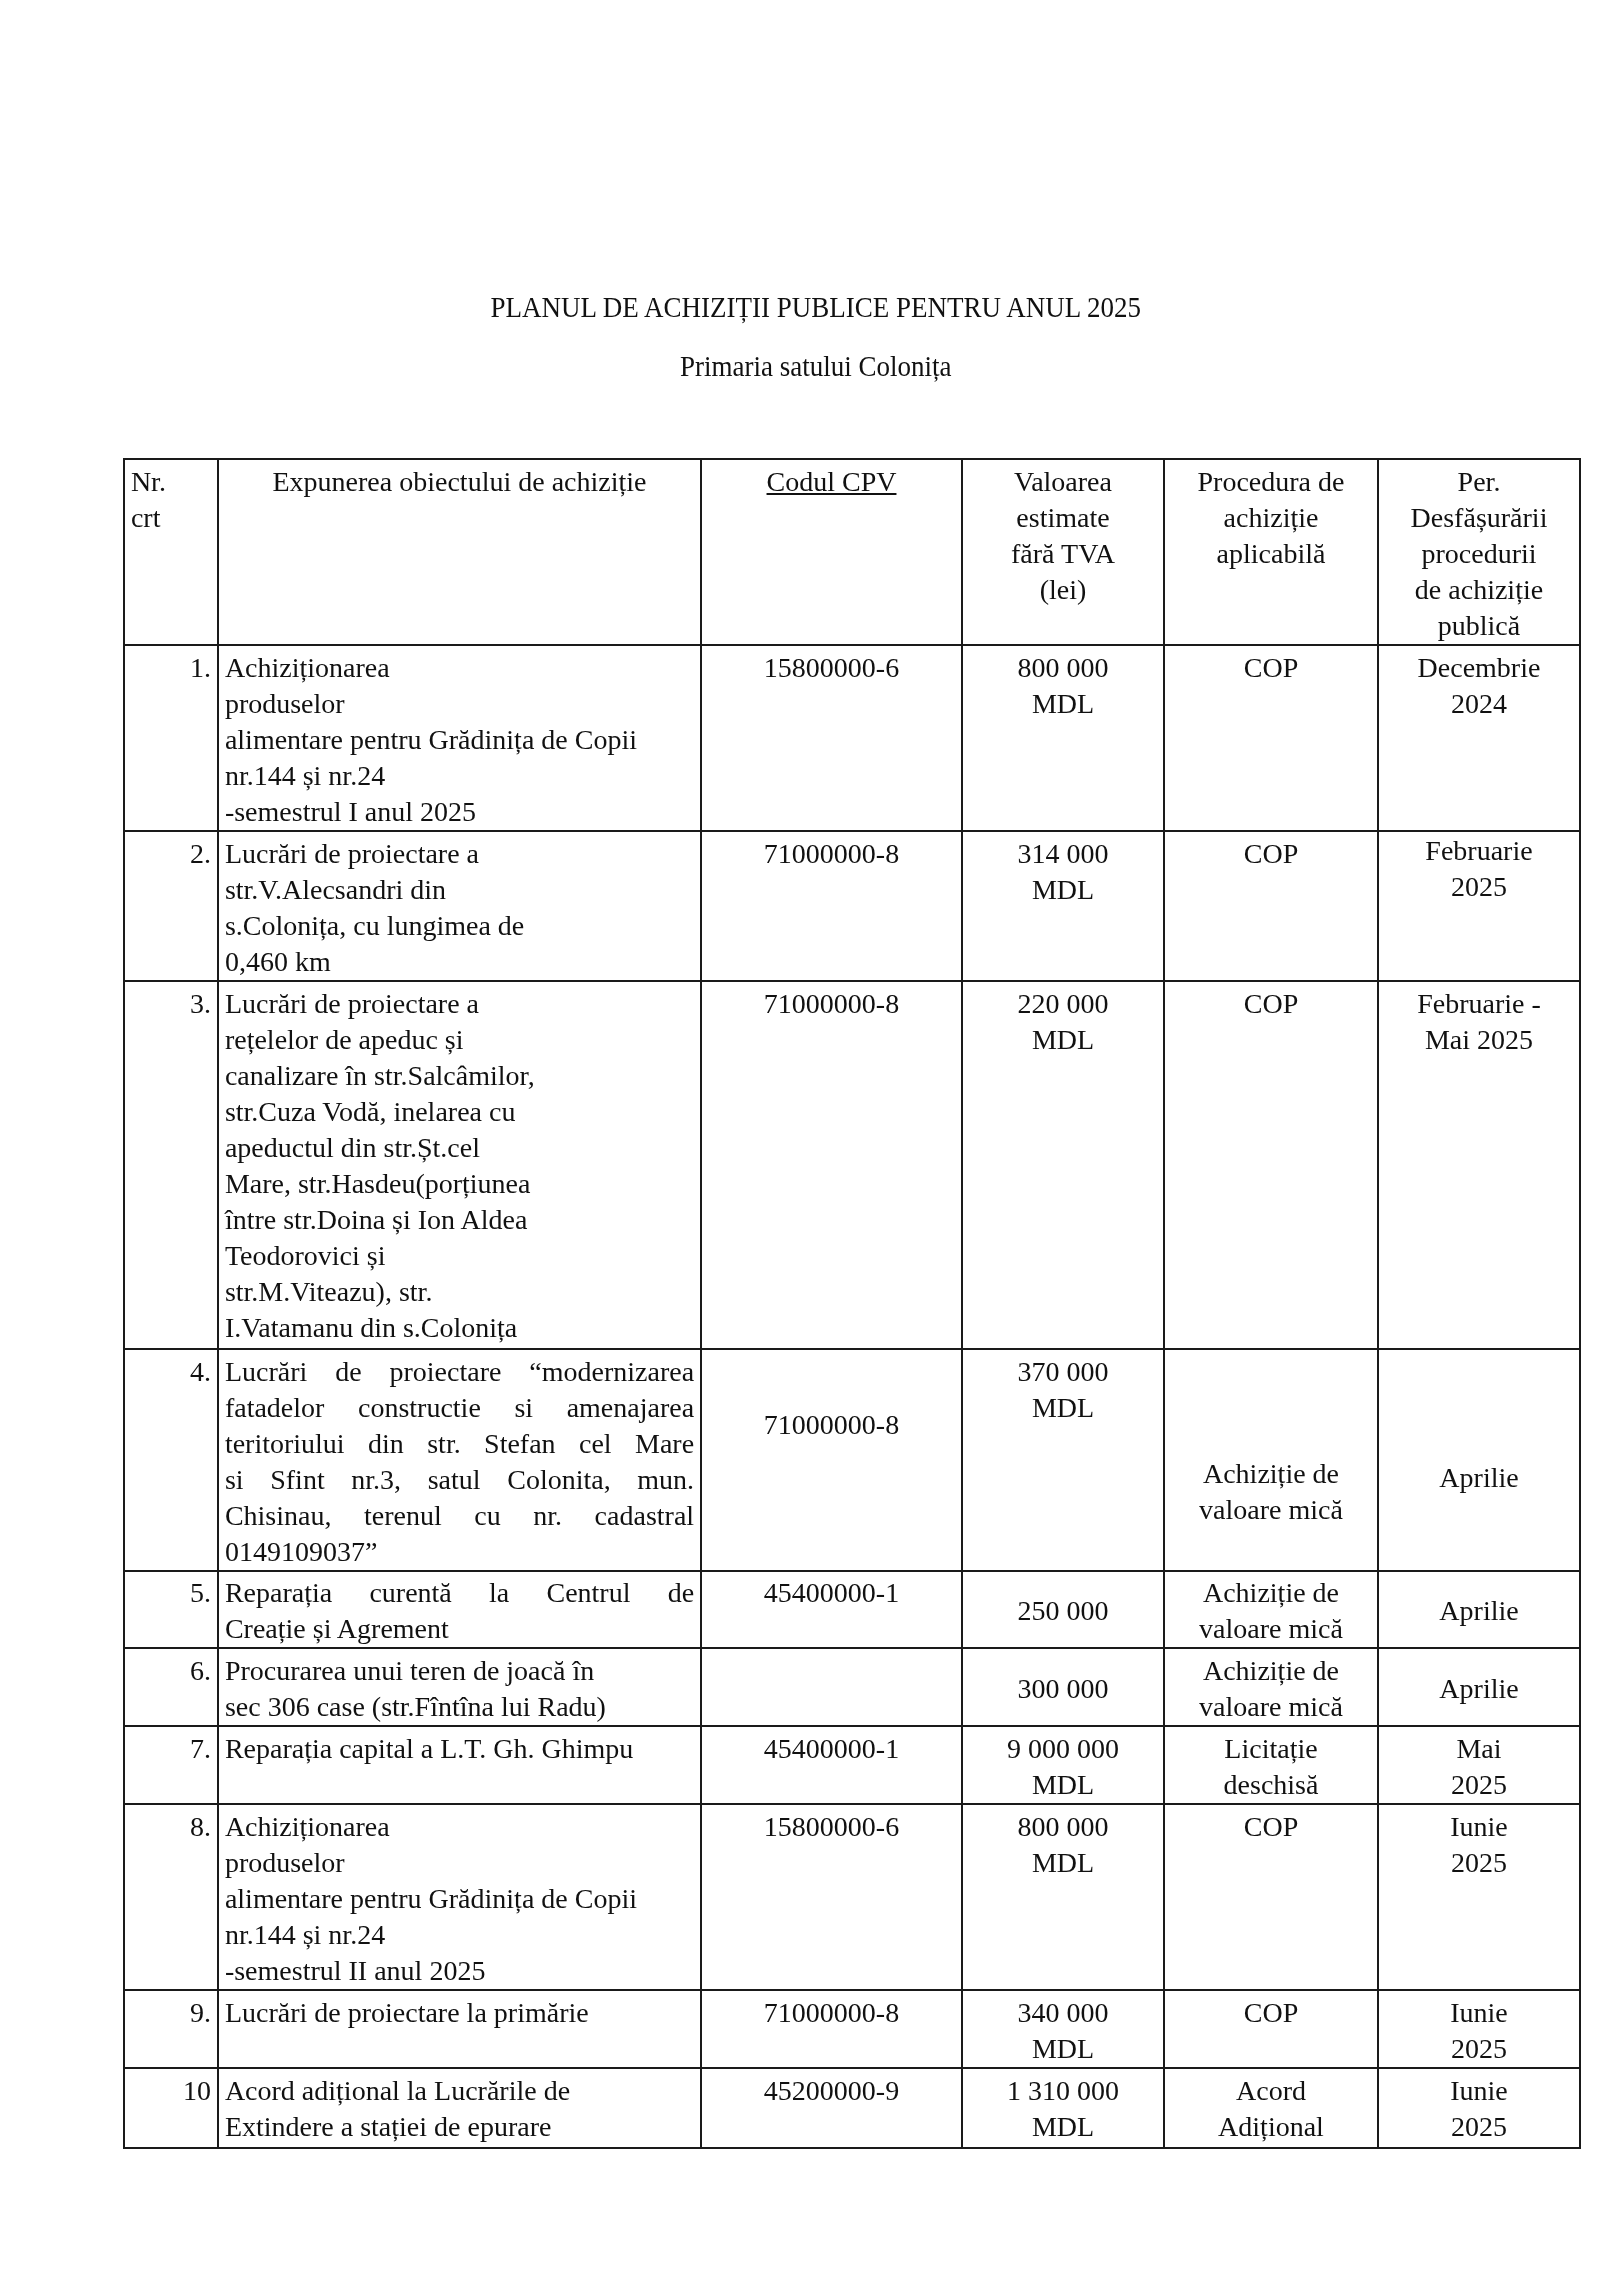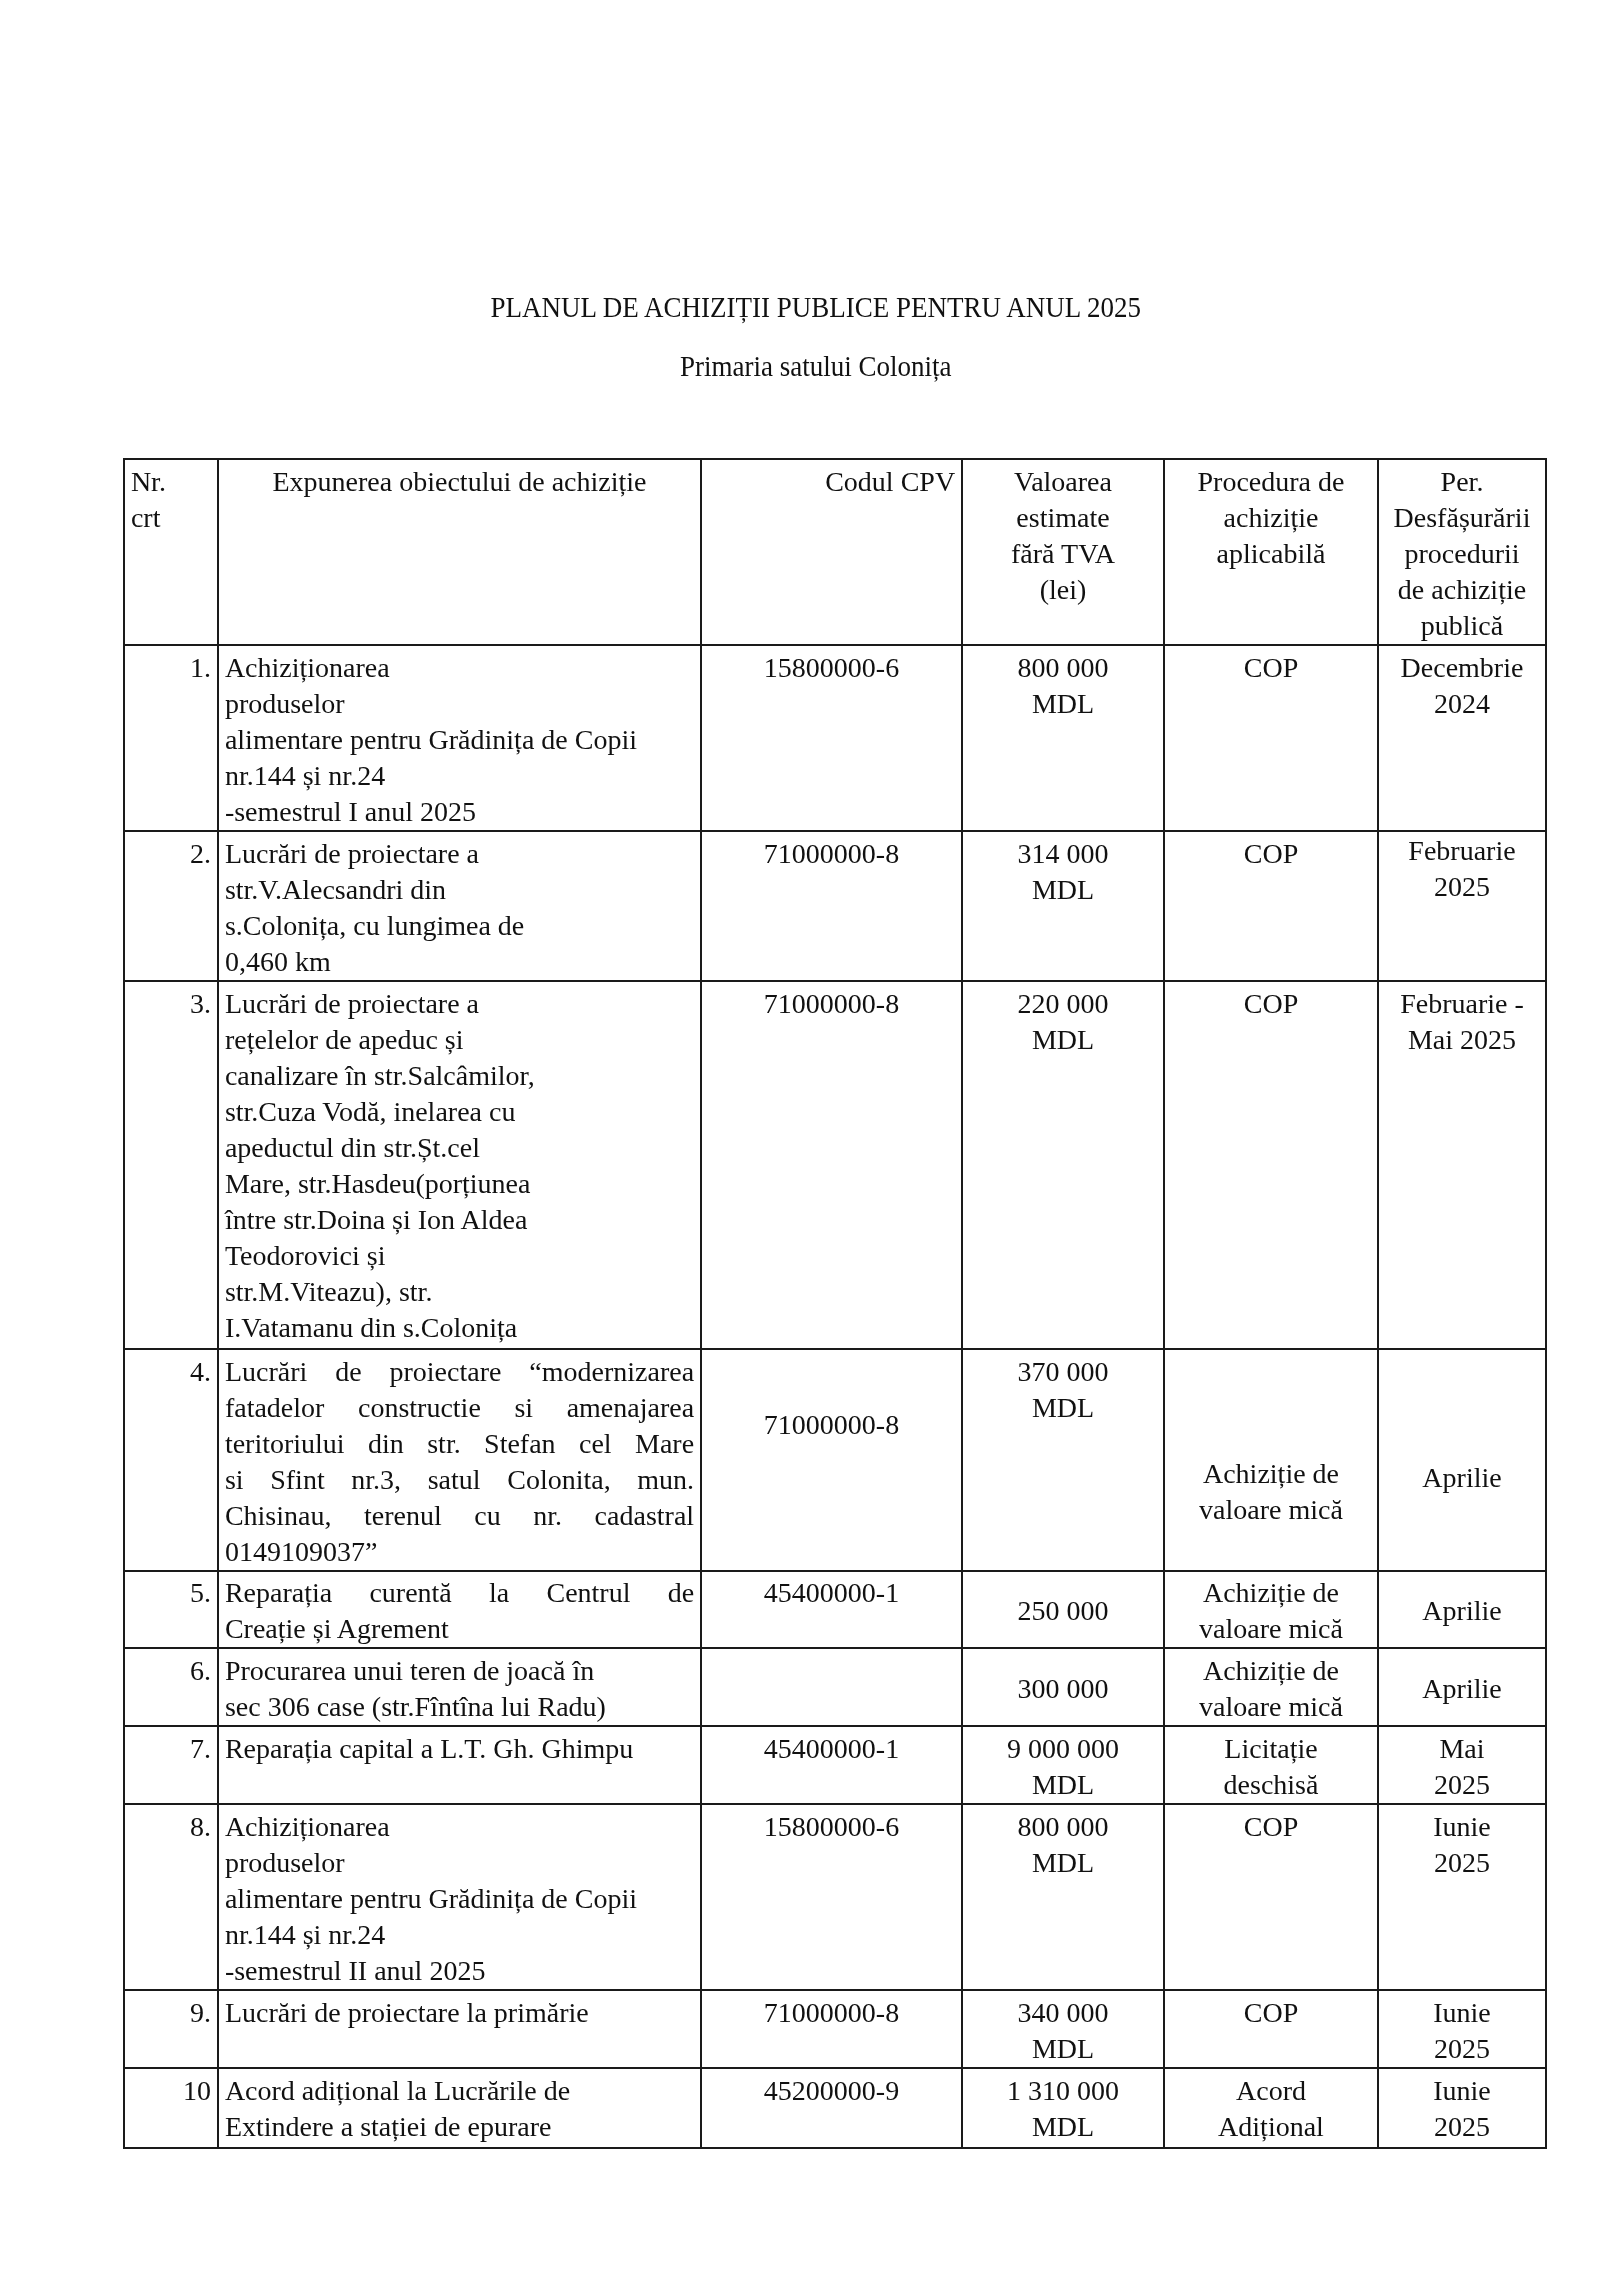--- a/index.html
+++ b/index.html
@@ -52,24 +52,24 @@
       padding: 3.9px 5.9px 0 5.9px;
       font-weight: normal;
       overflow: hidden;
     }
     th { text-align: center; border-radius: 24px; }
     .c-nr { width: 94px; }
     .c-desc { width: 483px; }
     .c-cpv { width: 261px; }
     .c-val { width: 202px; }
     .c-proc { width: 214px; }
-    .c-per { width: 168px; }
+    .c-per { width: 202px; }
     th.c-nr { text-align: left; padding-left: 13.7px; }
     th.c-desc { padding-left: 9.8px; }
-    th.c-cpv { text-align: right; padding-left: 13.7px; }
+    th.c-cpv { text-align: center; padding-left: 13.7px; text-decoration: underline; }
     td.nr { text-align: right; padding-right: 3.9px; }
     td.desc { text-align: left; padding-left: 9.8px; }
     td.desc.justify { text-align: justify; text-align-last: left; }
     td.cpv { text-align: center; vertical-align: middle; }
     td.cpv.top { vertical-align: top; }
     td.val { text-align: center; border-radius: 12px; }
     td.val.mid { vertical-align: middle; }
     td.proc { text-align: center; }
     td.per { text-align: center; }
     td.per.mid { vertical-align: middle; }

